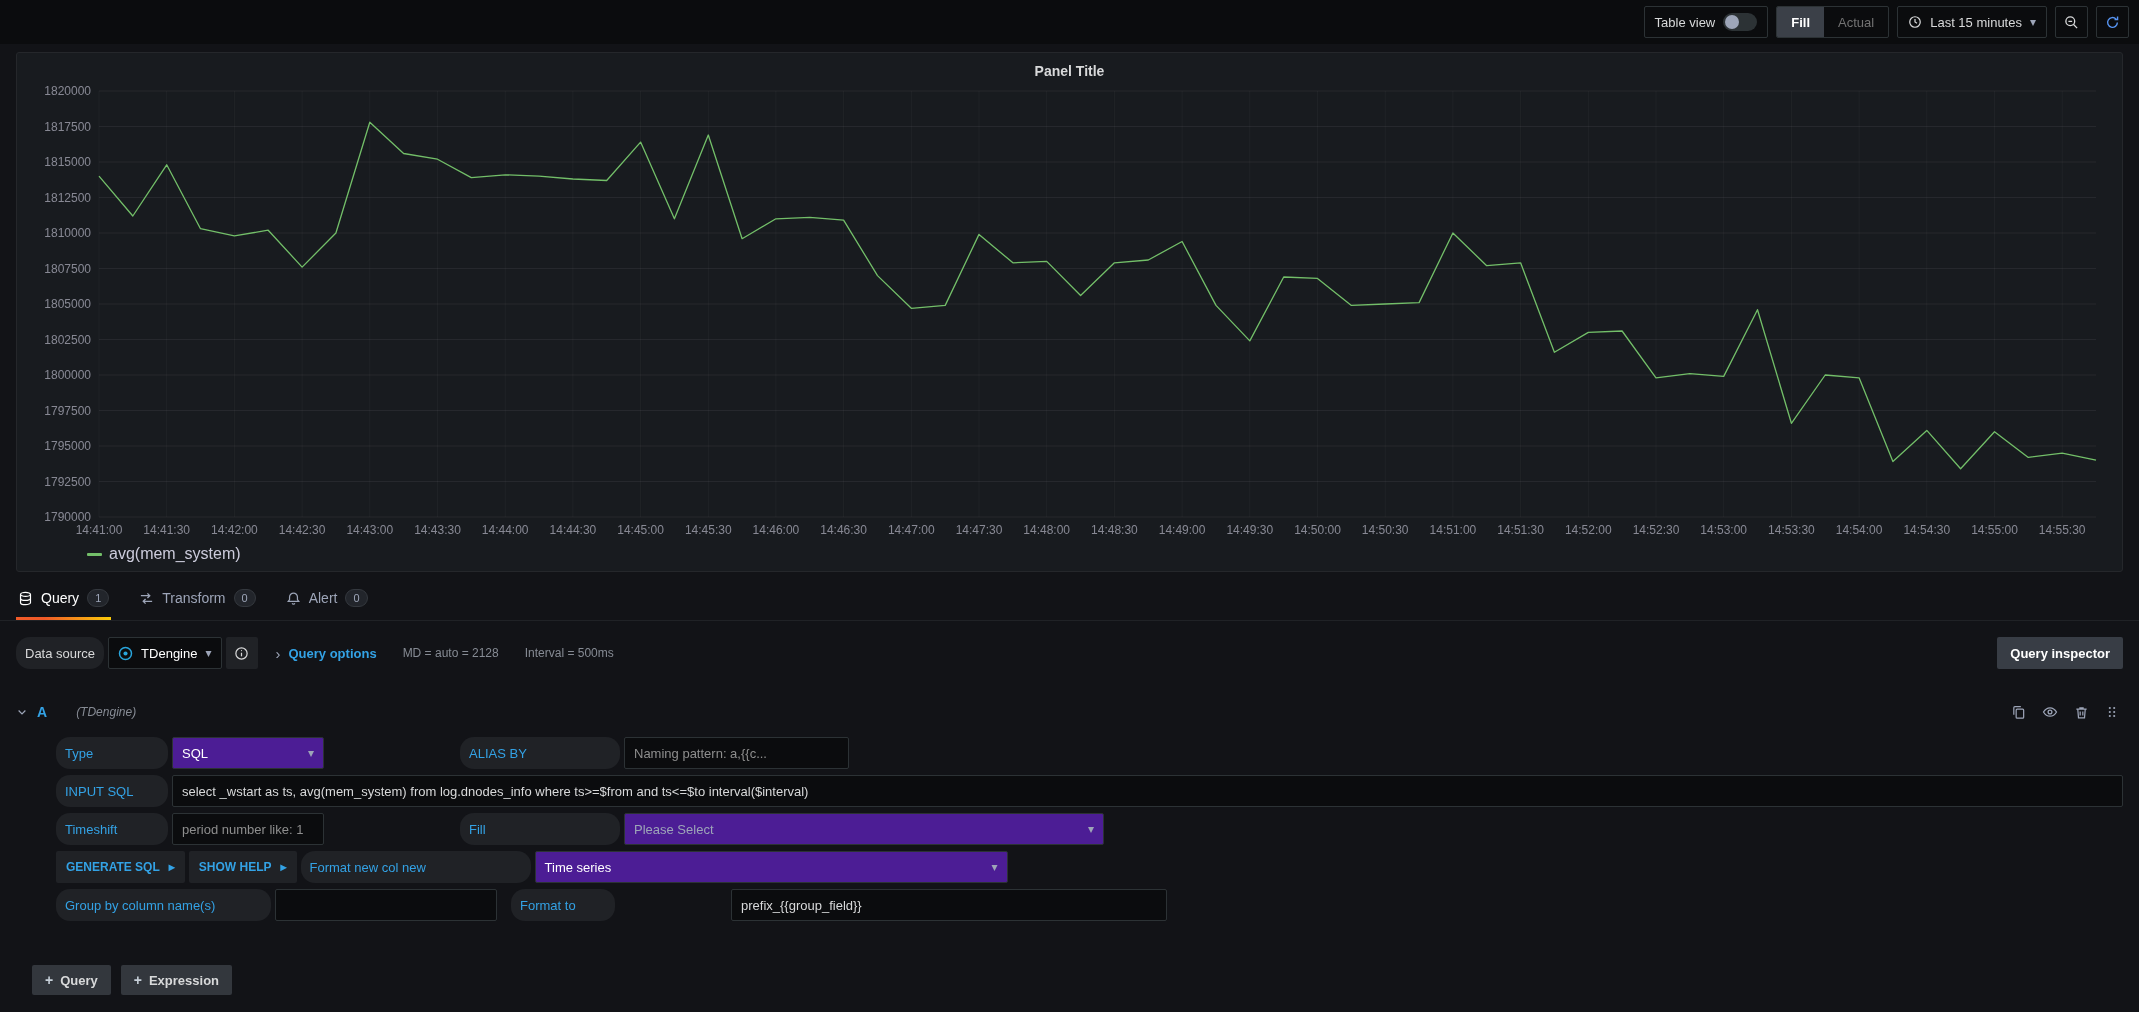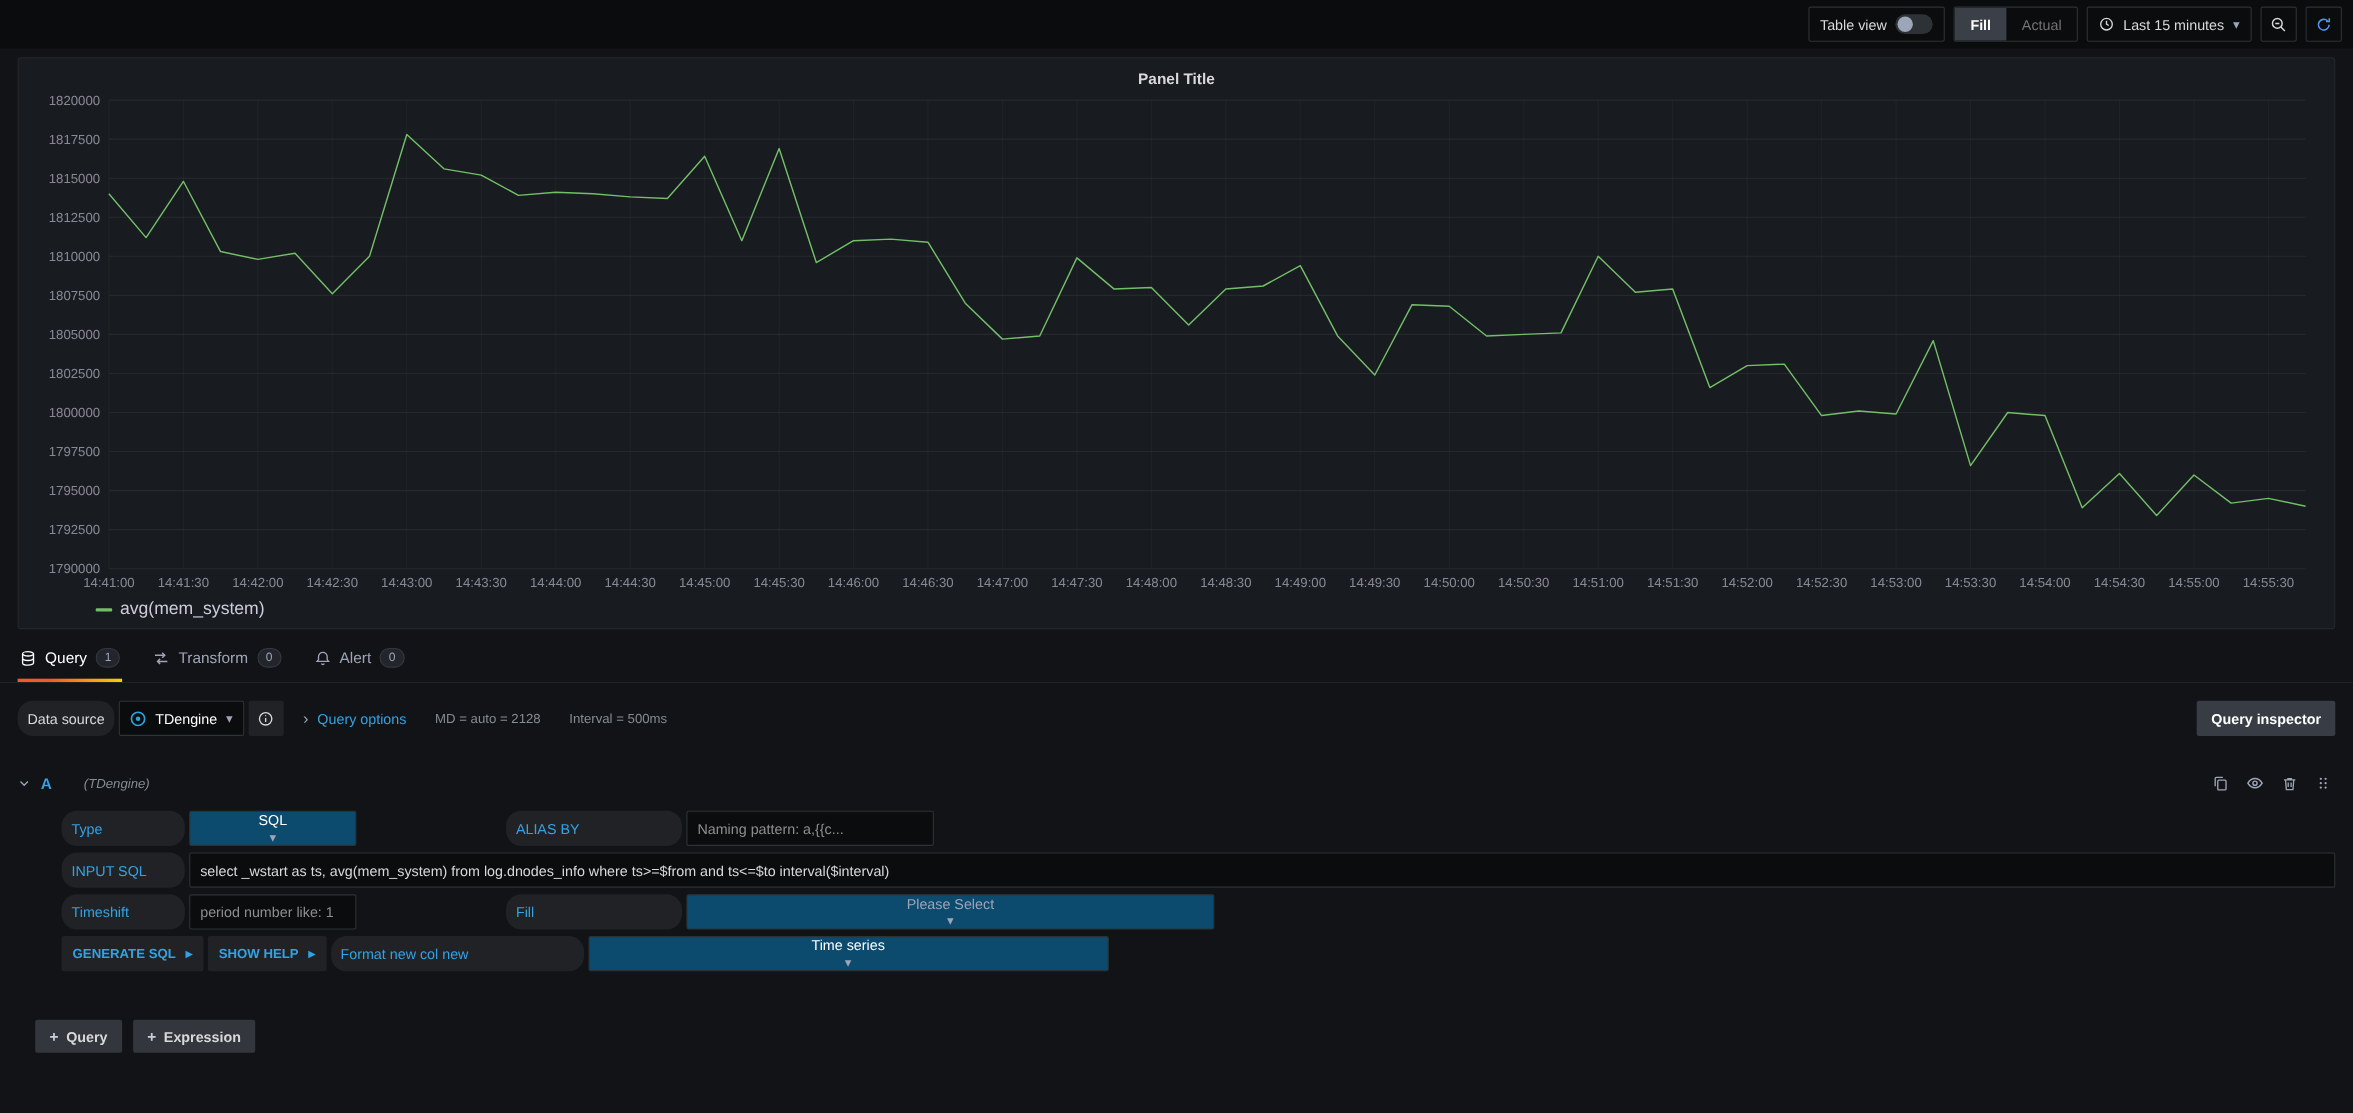--- a/index.html
+++ b/index.html
@@ -52,38 +52,38 @@
   .query-section { padding:16px 16px 0 16px; }
   .ds-row { display:flex; align-items:center; }
   .form-label { display:flex; align-items:center; height:32px; padding:0 9px; background:#202226; border-radius:14px;
     font-size:13px; color:#d8d9da; white-space:nowrap; }
   .form-label.blue { color:#33a2e5; }
   .ds-picker { display:flex; align-items:center; gap:8px; height:32px; padding:0 9px; margin-left:4px;
     background:#0b0c0e; border:1px solid #2c3235; border-radius:2px; color:#ffffff; cursor:pointer; }
   .info-btn { width:32px; height:32px; margin-left:4px; display:flex; align-items:center; justify-content:center;
     background:#202226; border-radius:2px; color:#d8d9da; cursor:pointer; }
   .qo-chevron { margin:0 8px 0 18px; color:#9da5b8; font-size:15px; cursor:pointer; }
-  .qo-link { color:#33a2e5; font-weight:400; cursor:pointer; }
+  .qo-link { color:#33a2e5; font-weight:700; cursor:pointer; }
   .qo-meta { margin-left:26px; color:#868b94; font-size:12px; }
   .inspector-btn { margin-left:auto; height:32px; padding:0 13px; display:flex; align-items:center;
     background:#383d45; border-radius:2px; color:#ffffff; font-weight:600; cursor:pointer; }
   
   .query-header { margin-top:26px; display:flex; align-items:center; gap:9px; height:34px; }
   .qh-caret { color:#9da5b8; display:flex; cursor:pointer; }
   .ref-id { color:#33a2e5; font-size:14px; font-weight:600; cursor:pointer; }
   .ds-hint { margin-left:20px; color:#868b94; font-size:12px; font-style:italic; }
   .qh-actions { margin-left:auto; display:flex; align-items:center; gap:16px; color:#9da5b8; padding-right:4px; }
   .qh-actions .act { display:flex; cursor:pointer; }
   .query-body { padding:8px 0 0 40px; display:flex; flex-direction:column; gap:6px; }
   .row { display:flex; align-items:center; gap:4px; }
   .field-input { height:32px; background:#0b0c0e; border:1px solid #2c3235; border-radius:2px;
     color:#d8d9da; font-size:13px; padding:0 9px; font-family:"Liberation Sans",sans-serif; outline:none; }
   .field-input::placeholder { color:#8e8e8e; }
   .select { display:flex; align-items:center; justify-content:space-between; height:32px; padding:0 9px;
-    background:#0c4a6e; border:1px solid #2c3235; border-radius:2px; color:#ffffff; cursor:pointer;flex-direction:column; }
+    background:#4c1d95; border:1px solid #2c3235; border-radius:2px; color:#ffffff; cursor:pointer; }
   .select .ph { color:#9da5b8; }
   .label-btn { display:flex; align-items:center; gap:9px; height:32px; padding:0 10px; background:#202226;
     border-radius:2px; color:#33a2e5; font-weight:600; font-size:12px; cursor:pointer; }
   .w-label1 { width:112px; }
   .w-field1 { width:152px; }
   .g2 { margin-left:132px; }
   .w-label2 { width:160px; }
   .w-alias { width:225px; }
   .w-select-lg { width:480px; }
   .sql-input { flex:1; }
@@ -385,20 +385,26 @@
           <span>SHOW HELP</span>
           <span>▸</span>
         </div>
         <div class="form-label blue w-fmt-label">Format new col new</div>
         <div class="select w-ts-select">
           <span>Time series</span>
           <span class="caret">▾</span>
         </div>
       </div>
 
+      <div class="row">
+        <div class="form-label blue w-group-label">Group by column name(s)</div>
+        <input class="field-input w-group-input" value="" style="">
+        <div class="form-label blue w-fmtto-label">Format to</div>
+        <input class="field-input fmtto-input" value="prefix_{{group_field}}" style="">
+      </div>
 
     </div>
 
     <div class="footer-buttons">
       <div class="btn-sec">
         <span class="plus">+</span>
         <span>Query</span>
       </div>
       <div class="btn-sec">
         <span class="plus">+</span>

